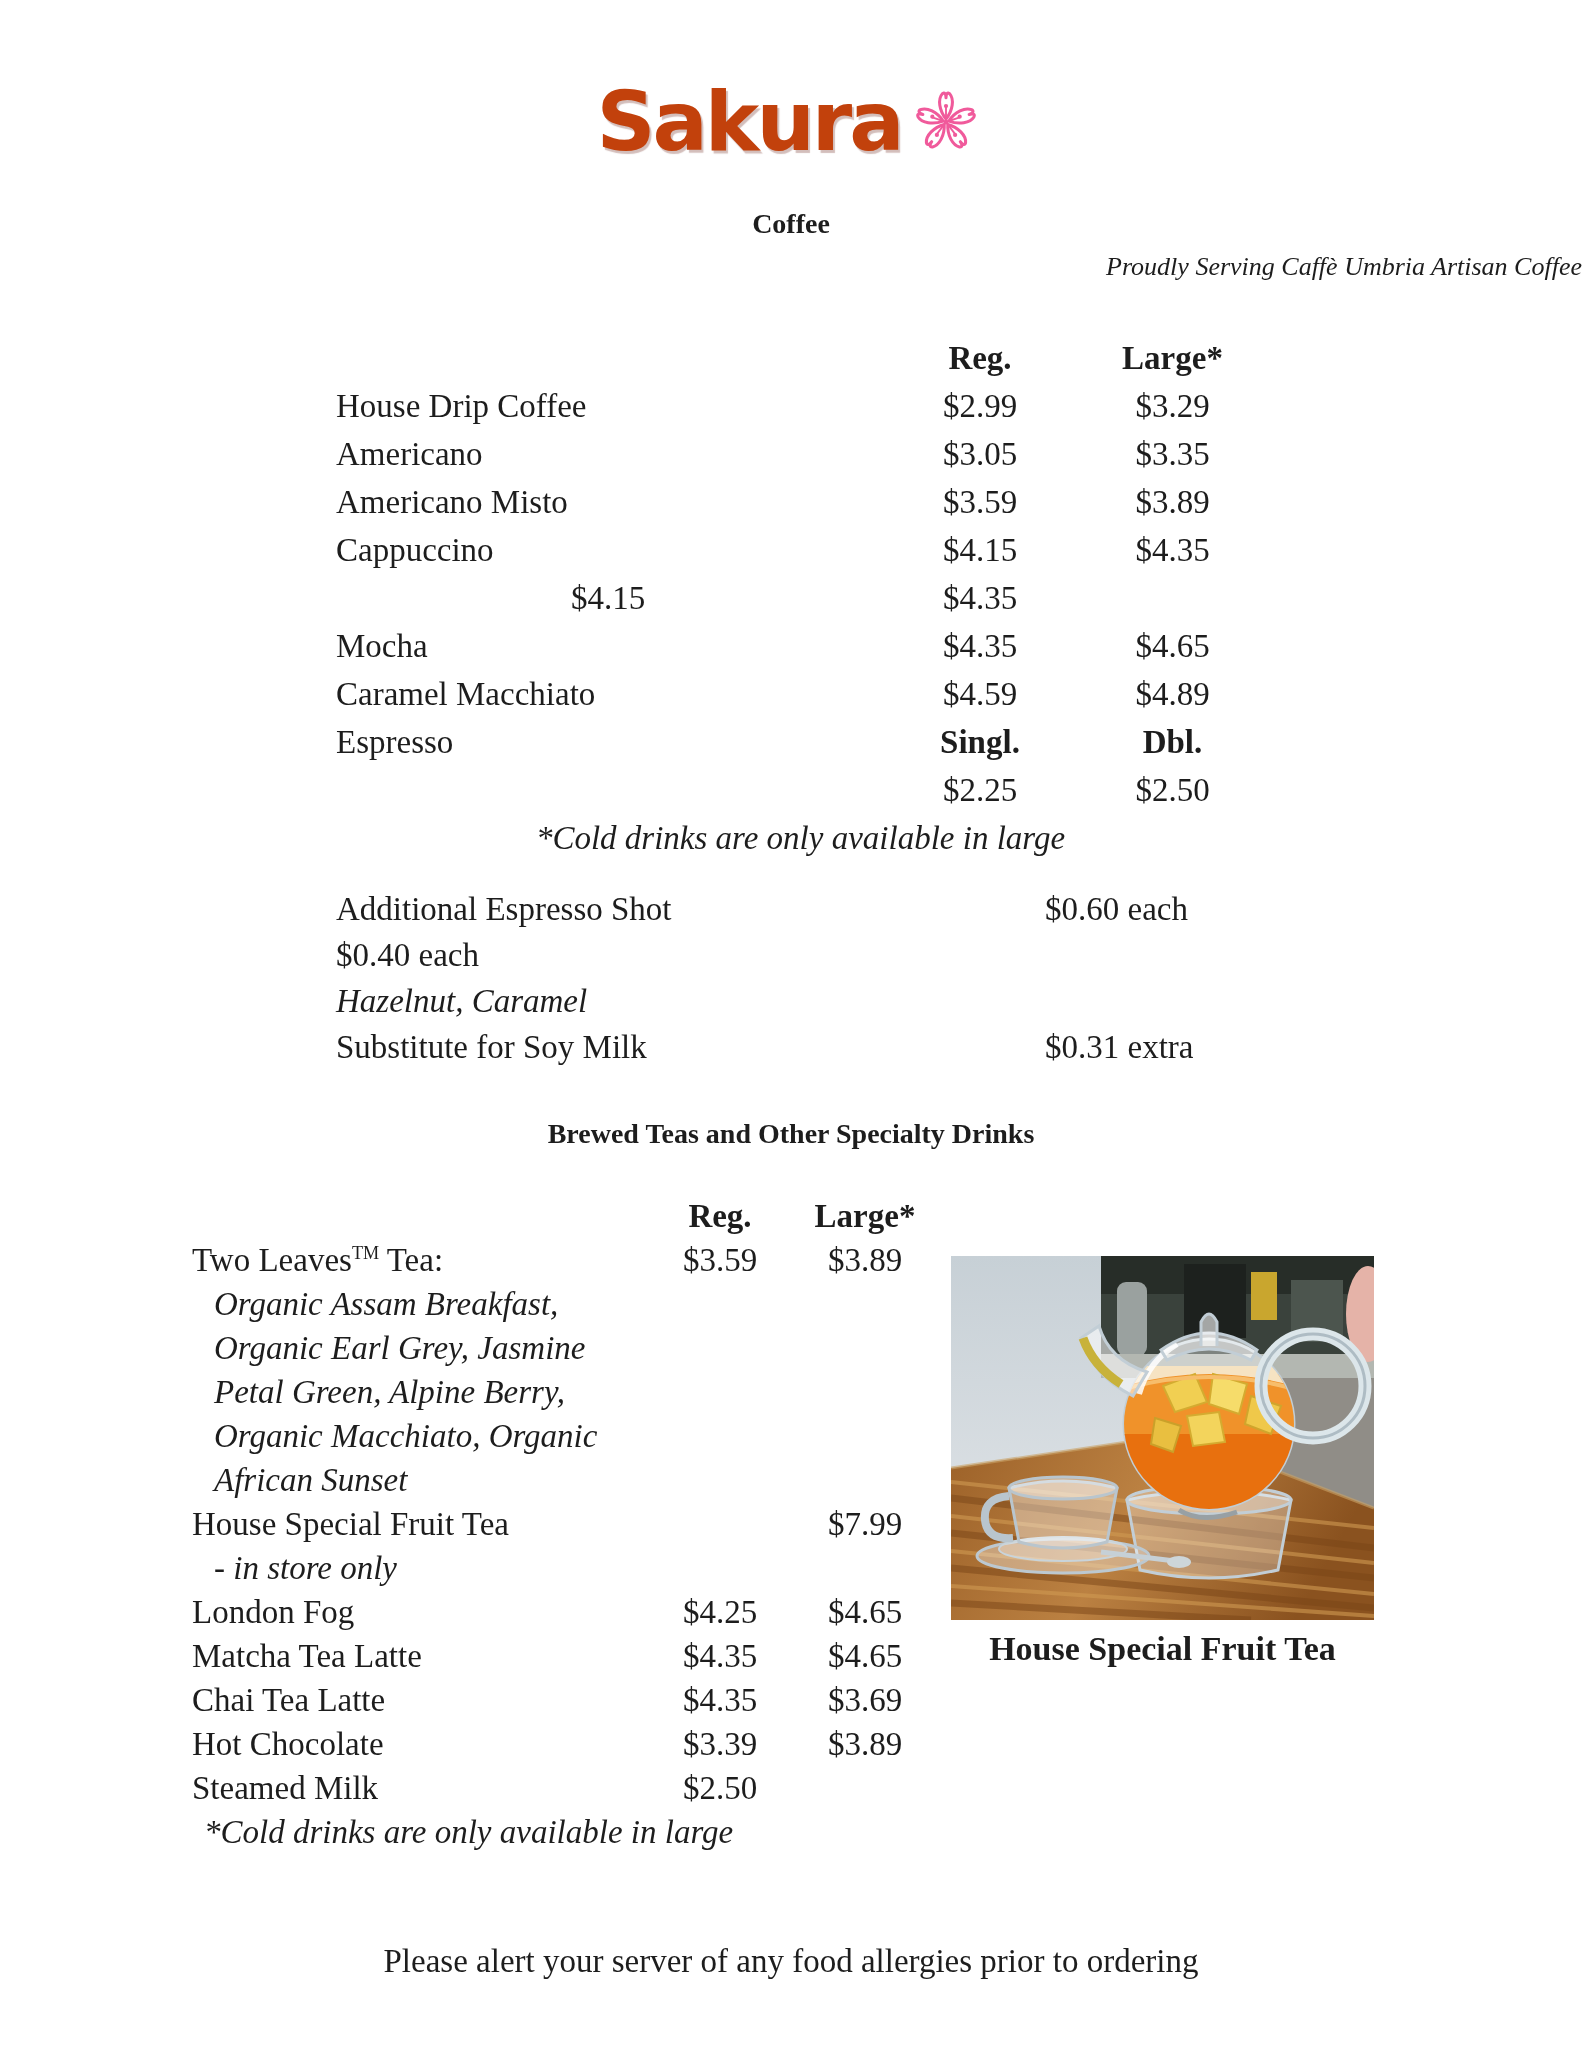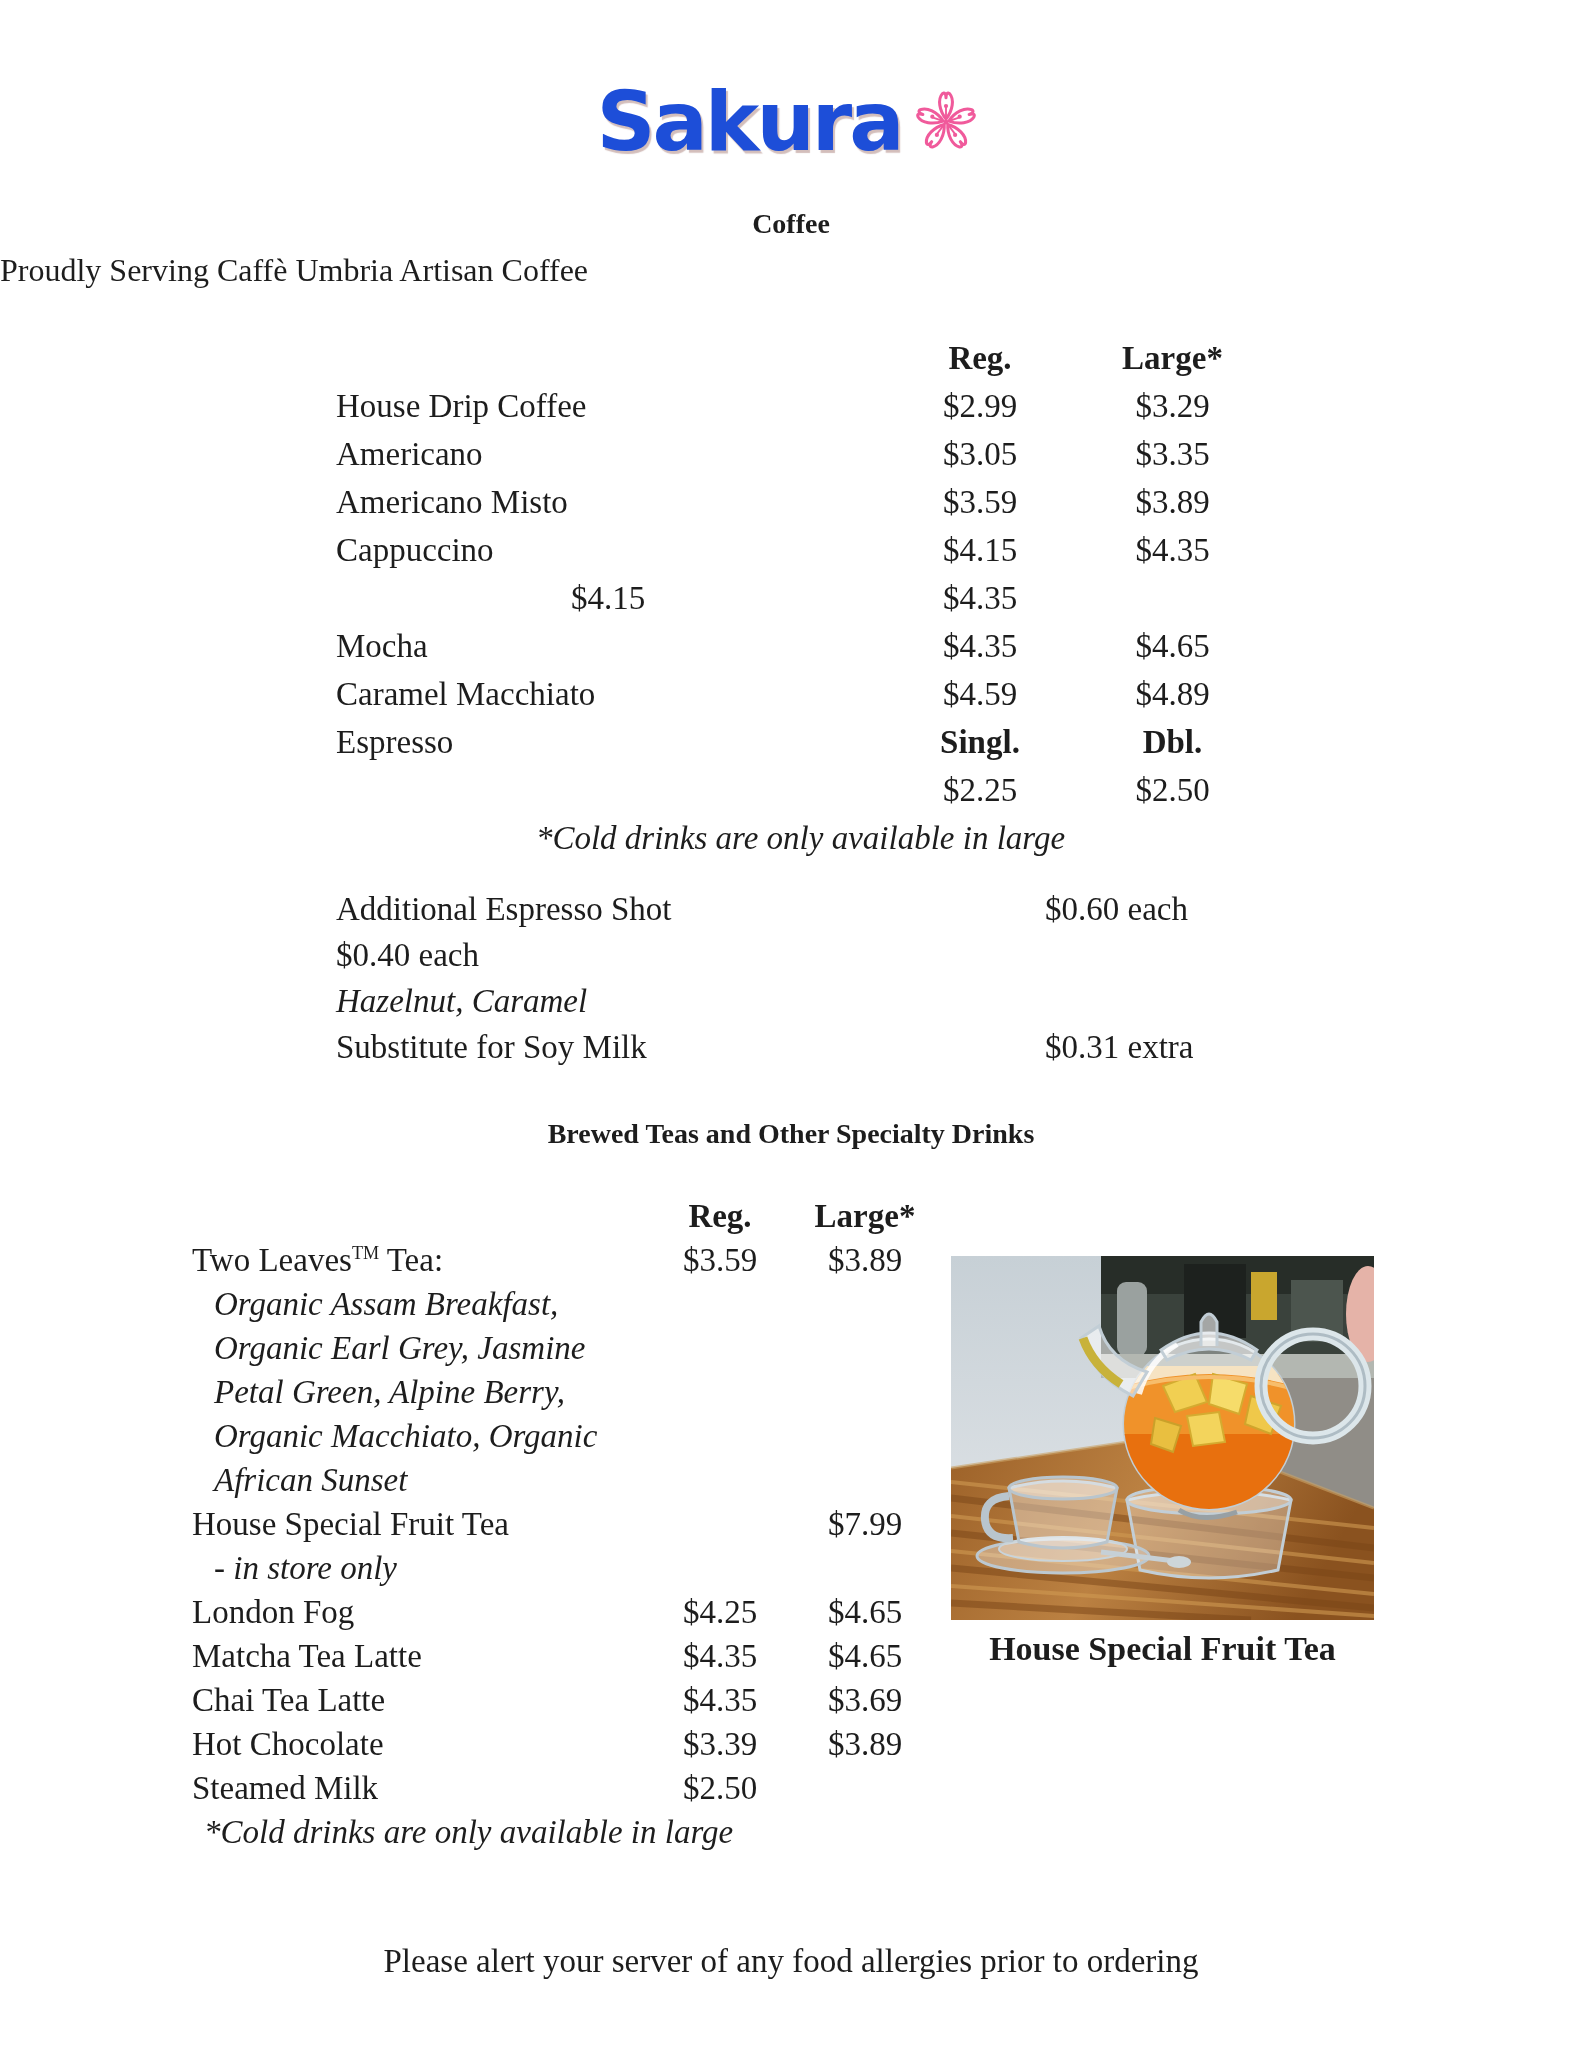--- a/index.html
+++ b/index.html
@@ -4,29 +4,29 @@
 <style>
   html,body { margin:0; padding:0; background:#ffffff; }
   .page {
     position:relative; width:1582px; height:2048px; background:#ffffff;
     font-family:"Liberation Serif", serif; color:#1d1d1d; overflow:hidden;
   }
   
   .logo-row{ position:absolute; top:74px; left:0; right:0;
     display:flex; justify-content:center; align-items:center; gap:4px; }
   .logo-word{ font-family:"DejaVu Sans", sans-serif; font-weight:bold;
-    font-size:82px; color:#1d4ed8; letter-spacing:-3px;
+    font-size:82px; color:#c2410c; letter-spacing:-3px;
     text-shadow:2px 3px 1px rgba(110,40,30,.30); }
   .flower{ width:76px; height:76px; margin:0 2px; }
   
   .section-title{ position:absolute; left:0; width:100%; text-align:center;
     font-size:28px; font-weight:bold; }
   .coffee-title{ top:208px; }
   .section-subtitle{ position:absolute; top:252px; left:0; width:100%;
-    text-align:left; font-size:32px; }
+    text-align:right; font-size:26px; font-style:italic; }
   .tea-title{ top:1118px; }
   
   .coffee-table{ position:absolute; top:334px; left:336px; width:929px; font-size:33px; }
   .crow{ display:grid; grid-template-columns:544px 200px 185px; height:48px; align-items:center; }
   .crow .price{ text-align:center; }
   .chead span{ font-weight:bold; text-align:center; }
   .bold-cell{ font-weight:bold; text-align:center; }
   .note-center{ height:48px; line-height:48px; text-align:center;
     font-style:italic; font-size:33px; }
   

